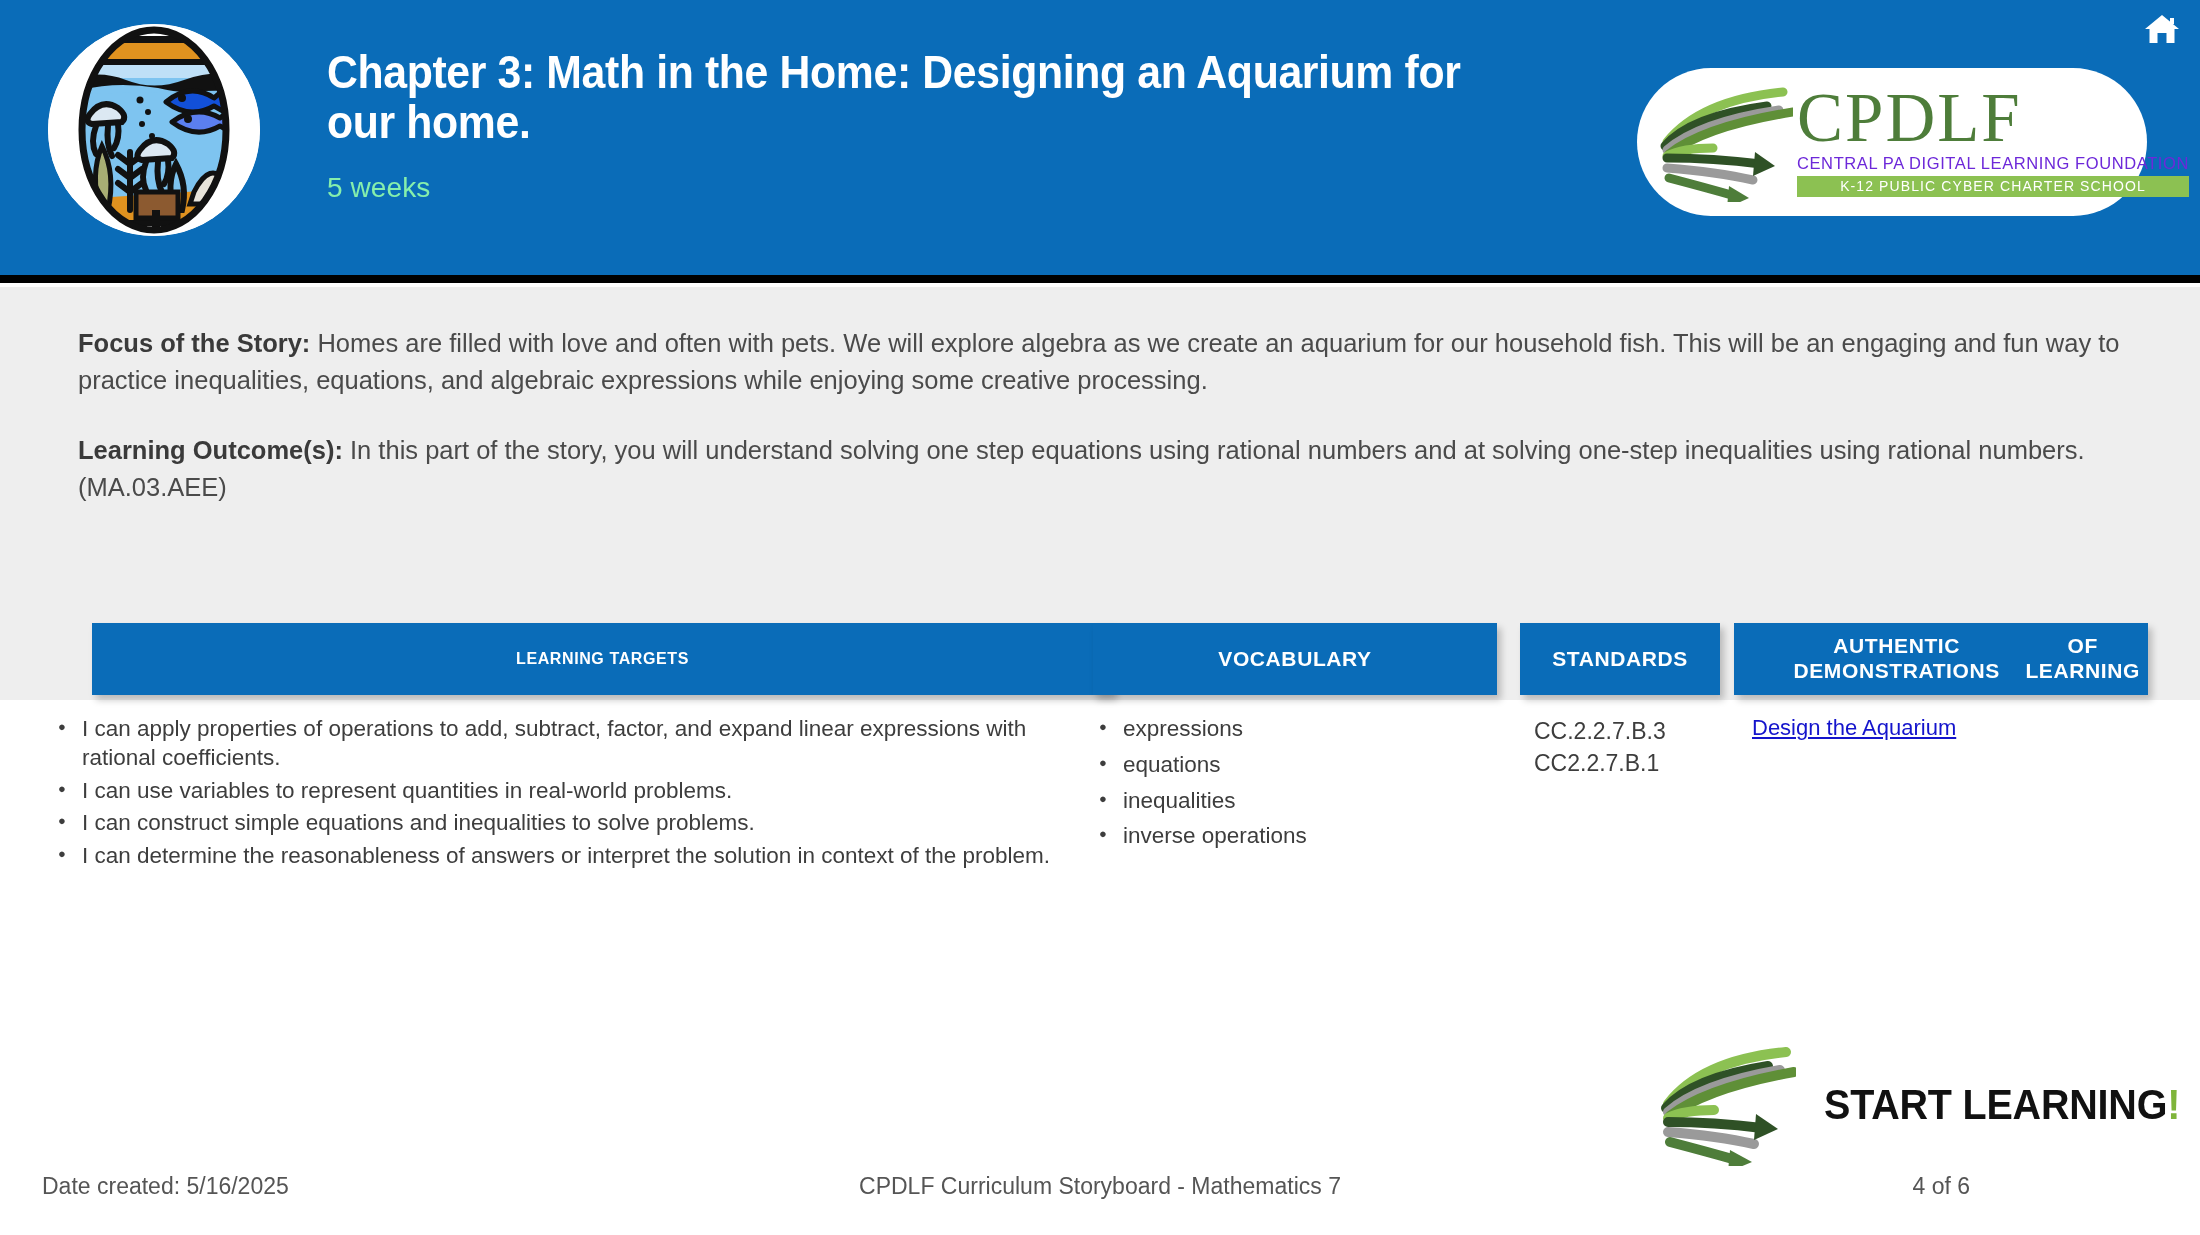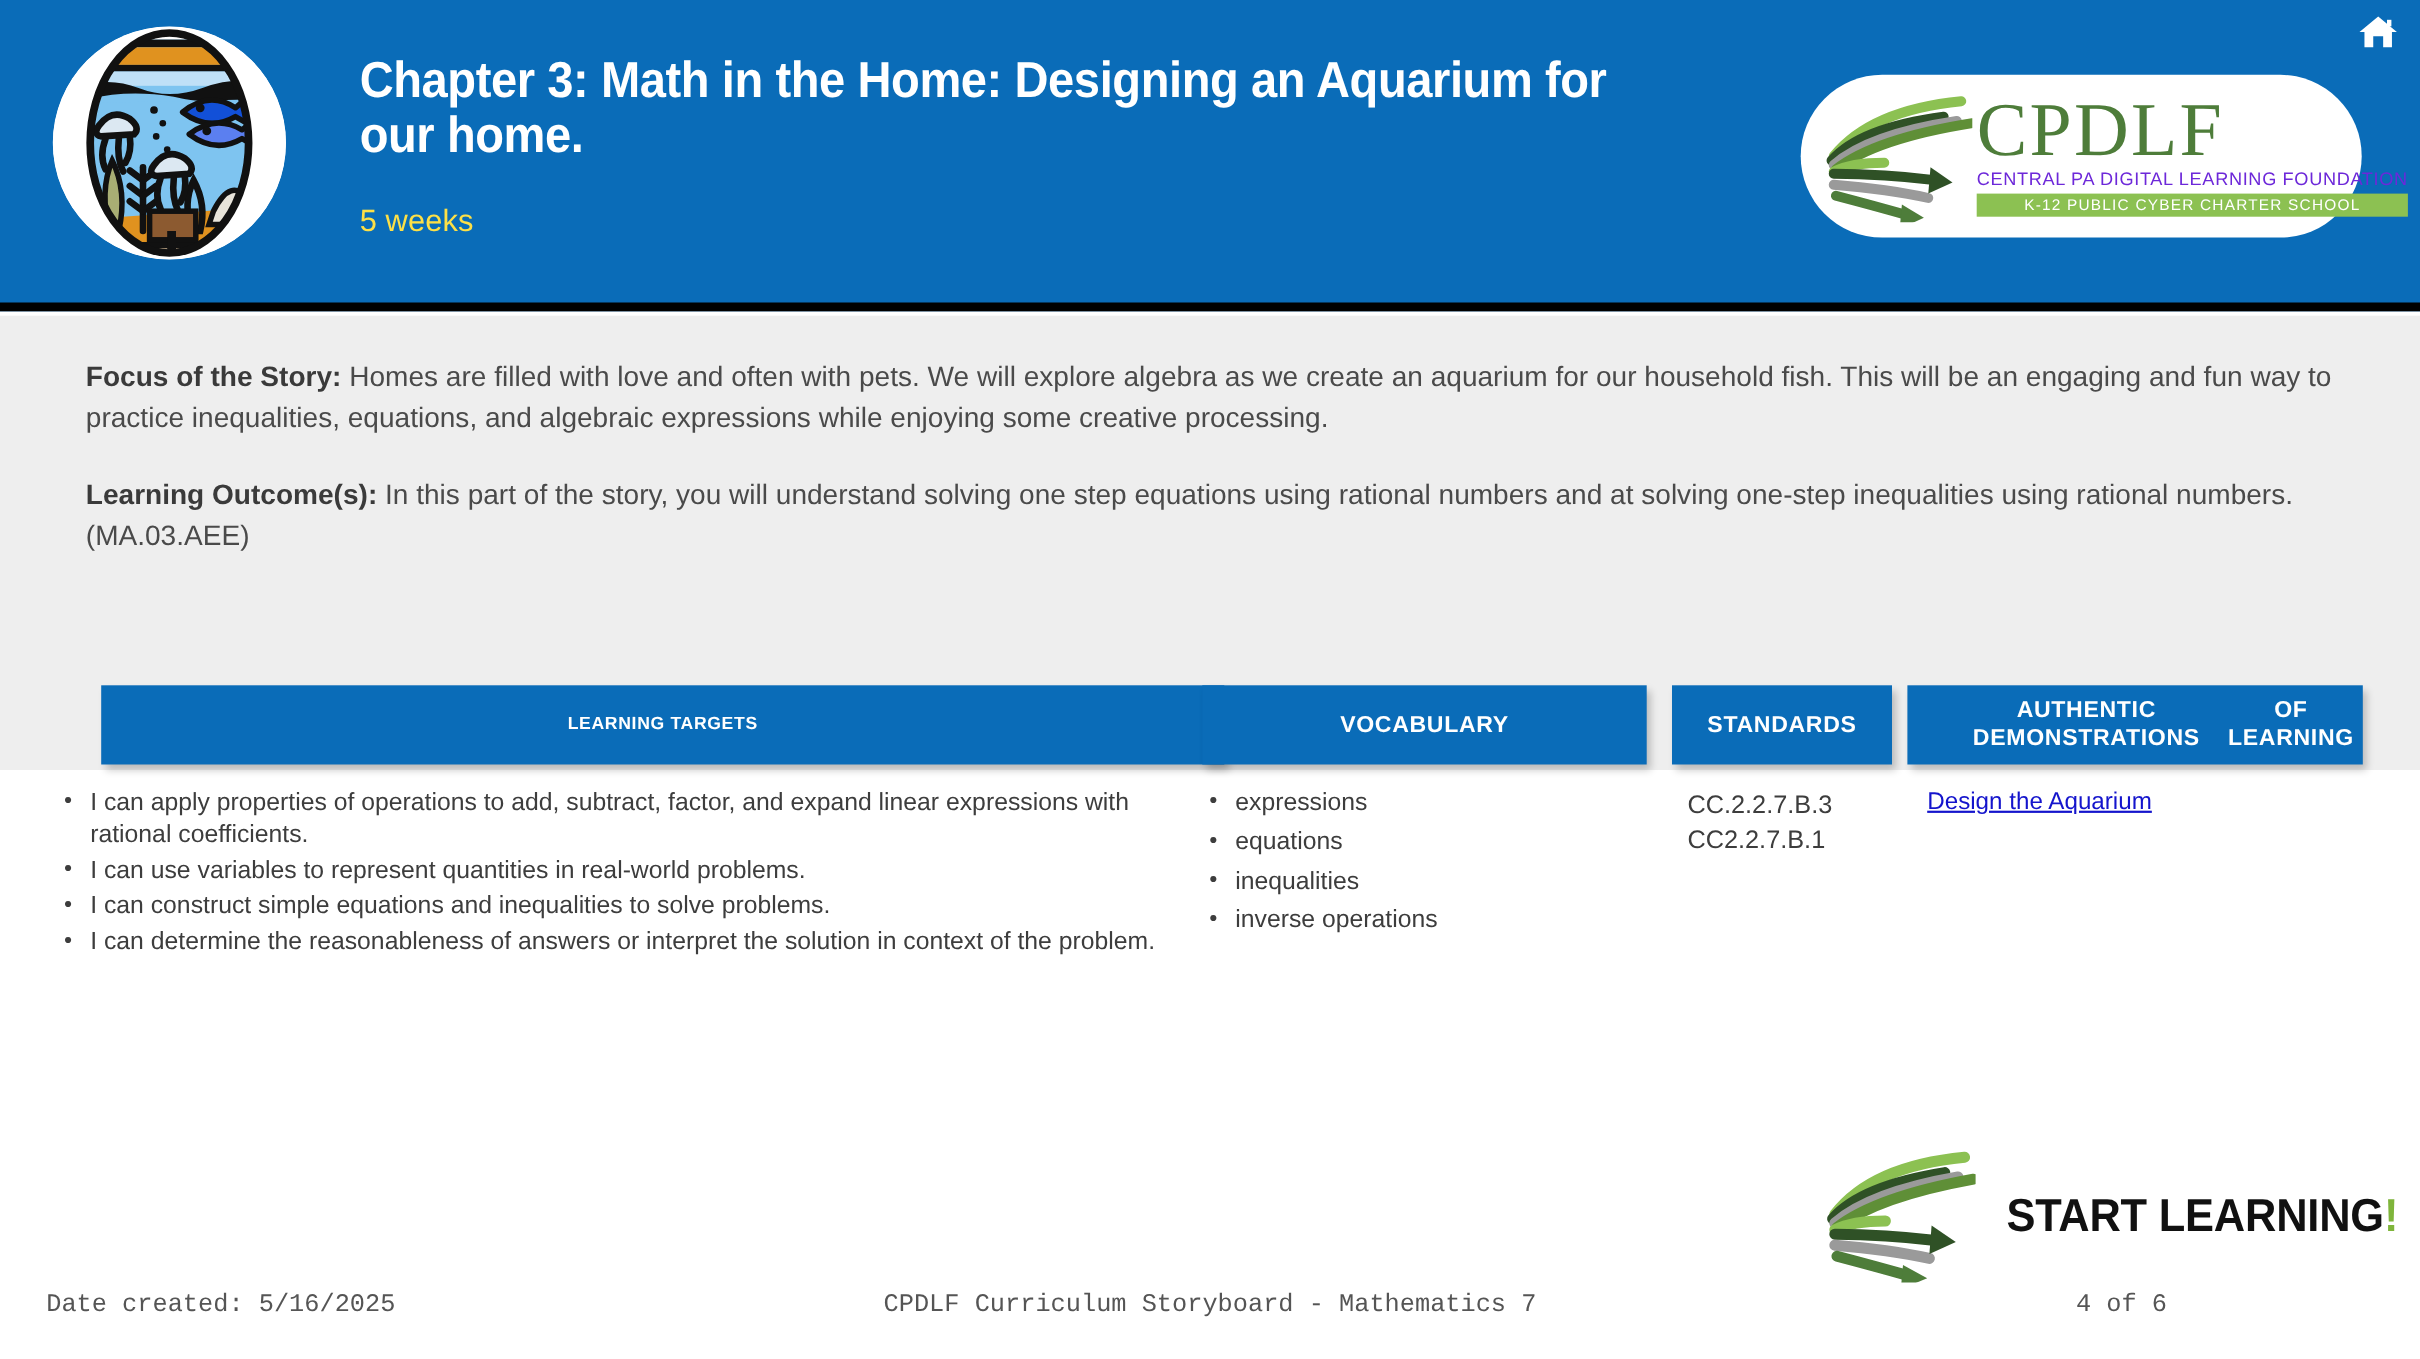--- a/index.html
+++ b/index.html
@@ -33,22 +33,22 @@
     color: #ffffff;
     font-size: 46px;
     font-weight: bold;
     line-height: 1.08;
     letter-spacing: -0.4px;
     font-family: "Liberation Sans Narrow", "Liberation Sans", sans-serif;
     transform: scaleX(0.93);
     transform-origin: left top;
   }
   .chapter-duration {
-    margin-top: 38px;
-    color: #fde047;
+    margin-top: 25px;
+    color: #86efac;
     font-size: 28px;
     font-weight: 400;
     letter-spacing: 0.1px;
   }
 
   
   .logo-pill {
     position: absolute; left: 1637px; top: 68px;
     width: 510px; height: 148px;
     background: #ffffff;
@@ -160,21 +160,21 @@
     font-family: "Liberation Sans Narrow", "Liberation Sans", sans-serif;
     font-size: 42px; font-weight: bold; color: #111111;
     letter-spacing: -0.2px;
     transform: scaleX(0.94);
     transform-origin: left center;
     white-space: nowrap;
   }
   .sl-bang { color: #7fb53b; }
 
   
-  .footer { position: absolute; left: 0; bottom: 28px; width: 2012px; height: 34px; font-family: Liberation Mono, monospace; }
+  .footer { position: absolute; left: 0; bottom: 28px; width: 2012px; height: 34px; }
   .footer div { position: absolute; font-size: 23px; color: #555555; }
   #foot-date { left: 42px; }
   #foot-center { left: 0; width: 2200px; text-align: center; }
   #foot-page { right: 42px; }
 </style>
 </head>
 <body>
 
 <div class="page">
 

